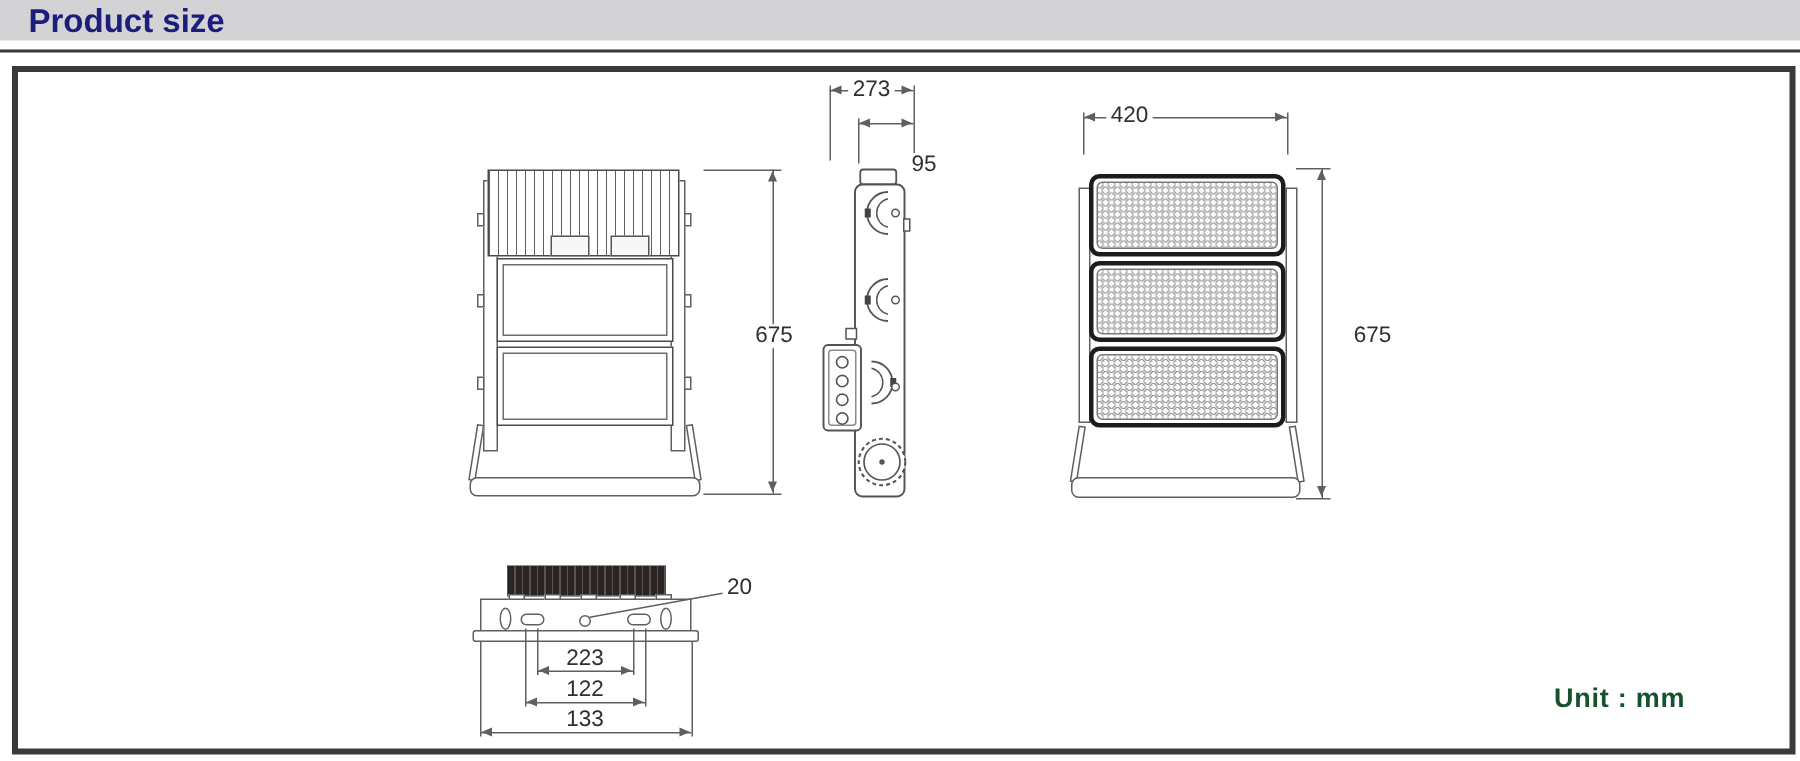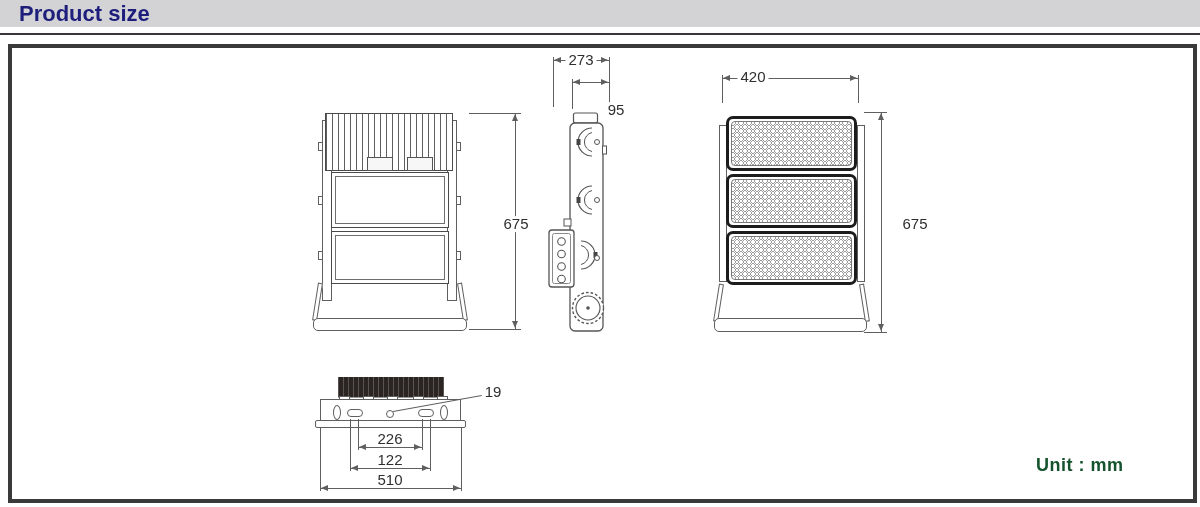--- a/index.html
+++ b/index.html
@@ -190,37 +190,37 @@
   <div class="abs bump" style="left:387px;top:396px;width:11px;height:4px;"></div>
   <div class="abs bump" style="left:413px;top:396px;width:11px;height:4px;"></div>
   <div class="abs bump" style="left:437px;top:396px;width:11px;height:4px;"></div>
   <div class="abs slot" style="left:333px;top:405px;width:8px;height:15px;border-radius:50%;"></div>
   <div class="abs slot" style="left:440px;top:405px;width:8px;height:15px;border-radius:50%;"></div>
   <div class="abs slot" style="left:347px;top:409px;width:16px;height:8px;border-radius:4.5px;"></div>
   <div class="abs slot" style="left:418px;top:409px;width:16px;height:8px;border-radius:4.5px;"></div>
   <div class="abs slot" style="left:386px;top:410px;width:8px;height:8px;border-radius:50%;"></div>
 
   <div class="leader" style="left:393px;top:411px;width:90px;transform:rotate(-10.2deg);"></div>
-  <div class="dim-label nobg" style="left:493px;top:392px;">19</div>
+  <div class="dim-label nobg" style="left:493px;top:392px;">20</div>
 
   <div class="vline" style="left:358px;top:419px;height:31px;"></div>
   <div class="vline" style="left:422px;top:419px;height:31px;"></div>
   <div class="hline" style="left:358px;top:447px;width:64px;"></div>
   <div class="arr l" style="left:359px;top:444px;"></div>
   <div class="arr r" style="left:414px;top:444px;"></div>
-  <div class="dim-label nobg" style="left:390px;top:439px;">226</div>
+  <div class="dim-label nobg" style="left:390px;top:439px;">223</div>
 
   <div class="vline" style="left:350px;top:419px;height:52px;"></div>
   <div class="vline" style="left:430px;top:419px;height:52px;"></div>
   <div class="hline" style="left:350px;top:468px;width:80px;"></div>
   <div class="arr l" style="left:351px;top:465px;"></div>
   <div class="arr r" style="left:422px;top:465px;"></div>
   <div class="dim-label nobg" style="left:390px;top:460px;">122</div>
 
   <div class="vline" style="left:320px;top:428px;height:63px;"></div>
   <div class="vline" style="left:461px;top:428px;height:63px;"></div>
   <div class="hline" style="left:320px;top:488px;width:141px;"></div>
   <div class="arr l" style="left:321px;top:485px;"></div>
   <div class="arr r" style="left:453px;top:485px;"></div>
-  <div class="dim-label nobg" style="left:390px;top:480px;">510</div>
+  <div class="dim-label nobg" style="left:390px;top:480px;">133</div>
 </div>
 
 <div class="abs unit-note">Unit : mm</div>
 
 </body></html>

